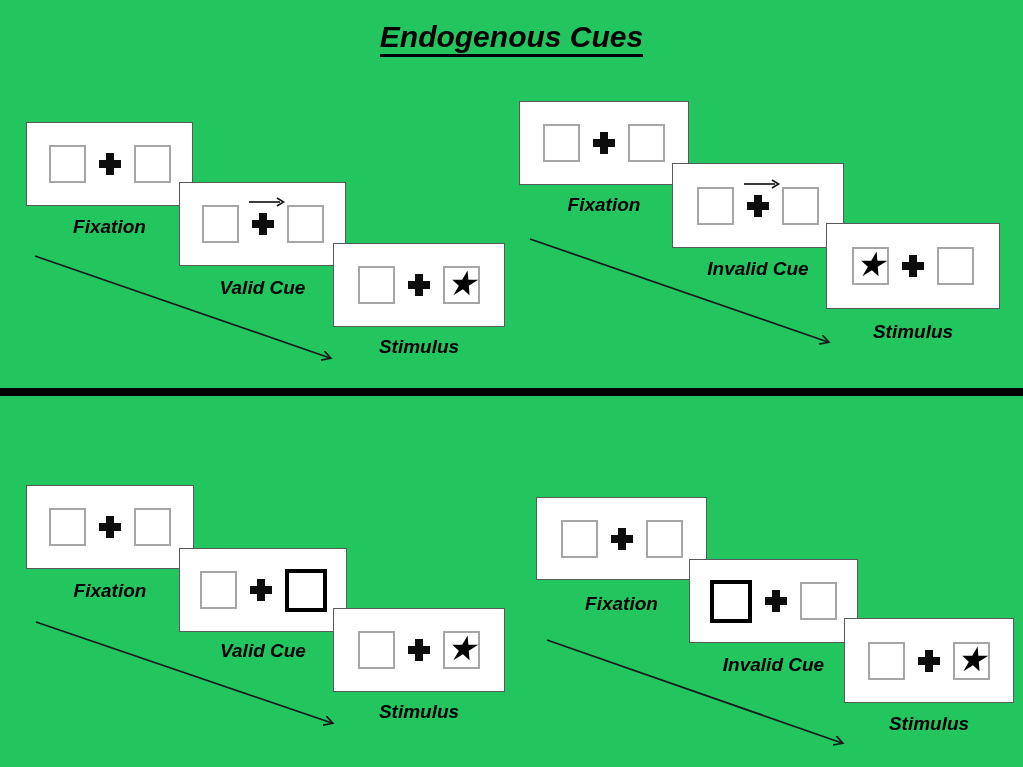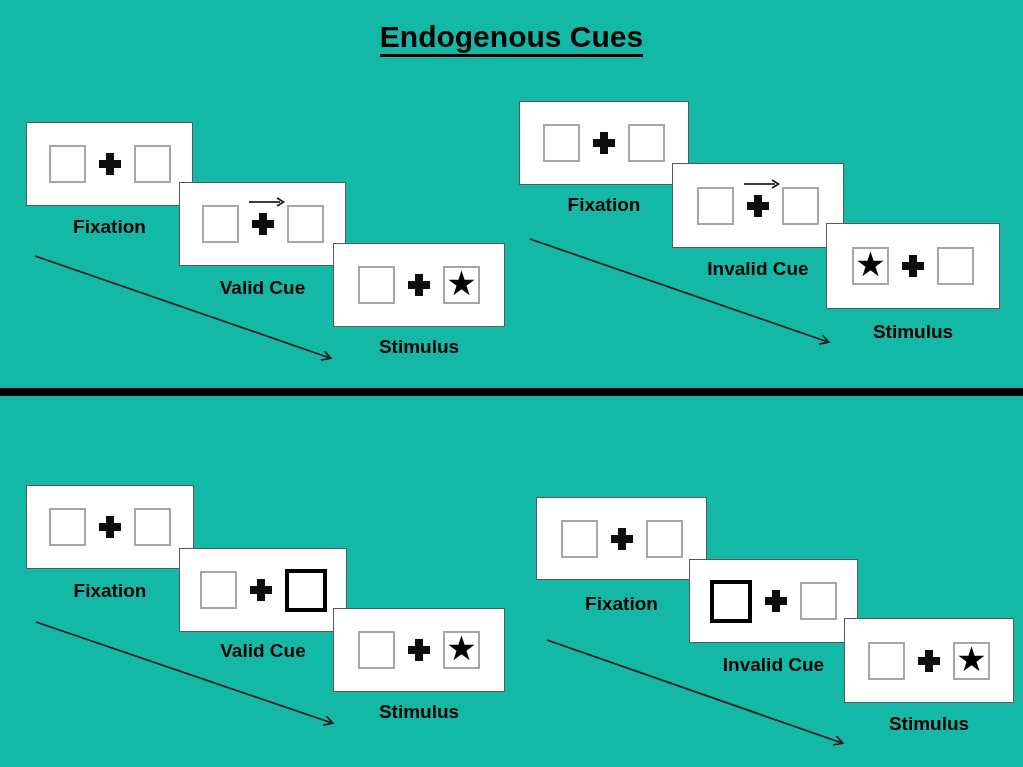--- a/index.html
+++ b/index.html
@@ -1,18 +1,18 @@
 <!DOCTYPE html>
 <html><head>
 <meta charset="utf-8">
 <style>
   * { margin:0; padding:0; box-sizing:border-box; }
   html,body { width:1023px; height:767px; background:#ffffff;
               font-family:"Liberation Sans", sans-serif; color:#000; }
-  .page { position:relative; width:1023px; height:767px; overflow:hidden; background:#14b8a6; }
+  .page { position:relative; width:1023px; height:767px; overflow:hidden; background:#22c55e;font-style:italic; }
 
   .title { position:absolute; left:0; width:100%; text-align:center;
            font-size:30px; font-weight:bold; }
   .title span { border-bottom:3px solid #000; padding-bottom:1px; }
 
   .divider { position:absolute; left:0; top:388px; width:1023px; height:8px; background:#000; }
 
   .panel { position:absolute; background:#fff; border:1px solid #595959;
            display:flex; align-items:center; justify-content:center; gap:13px; }
 

